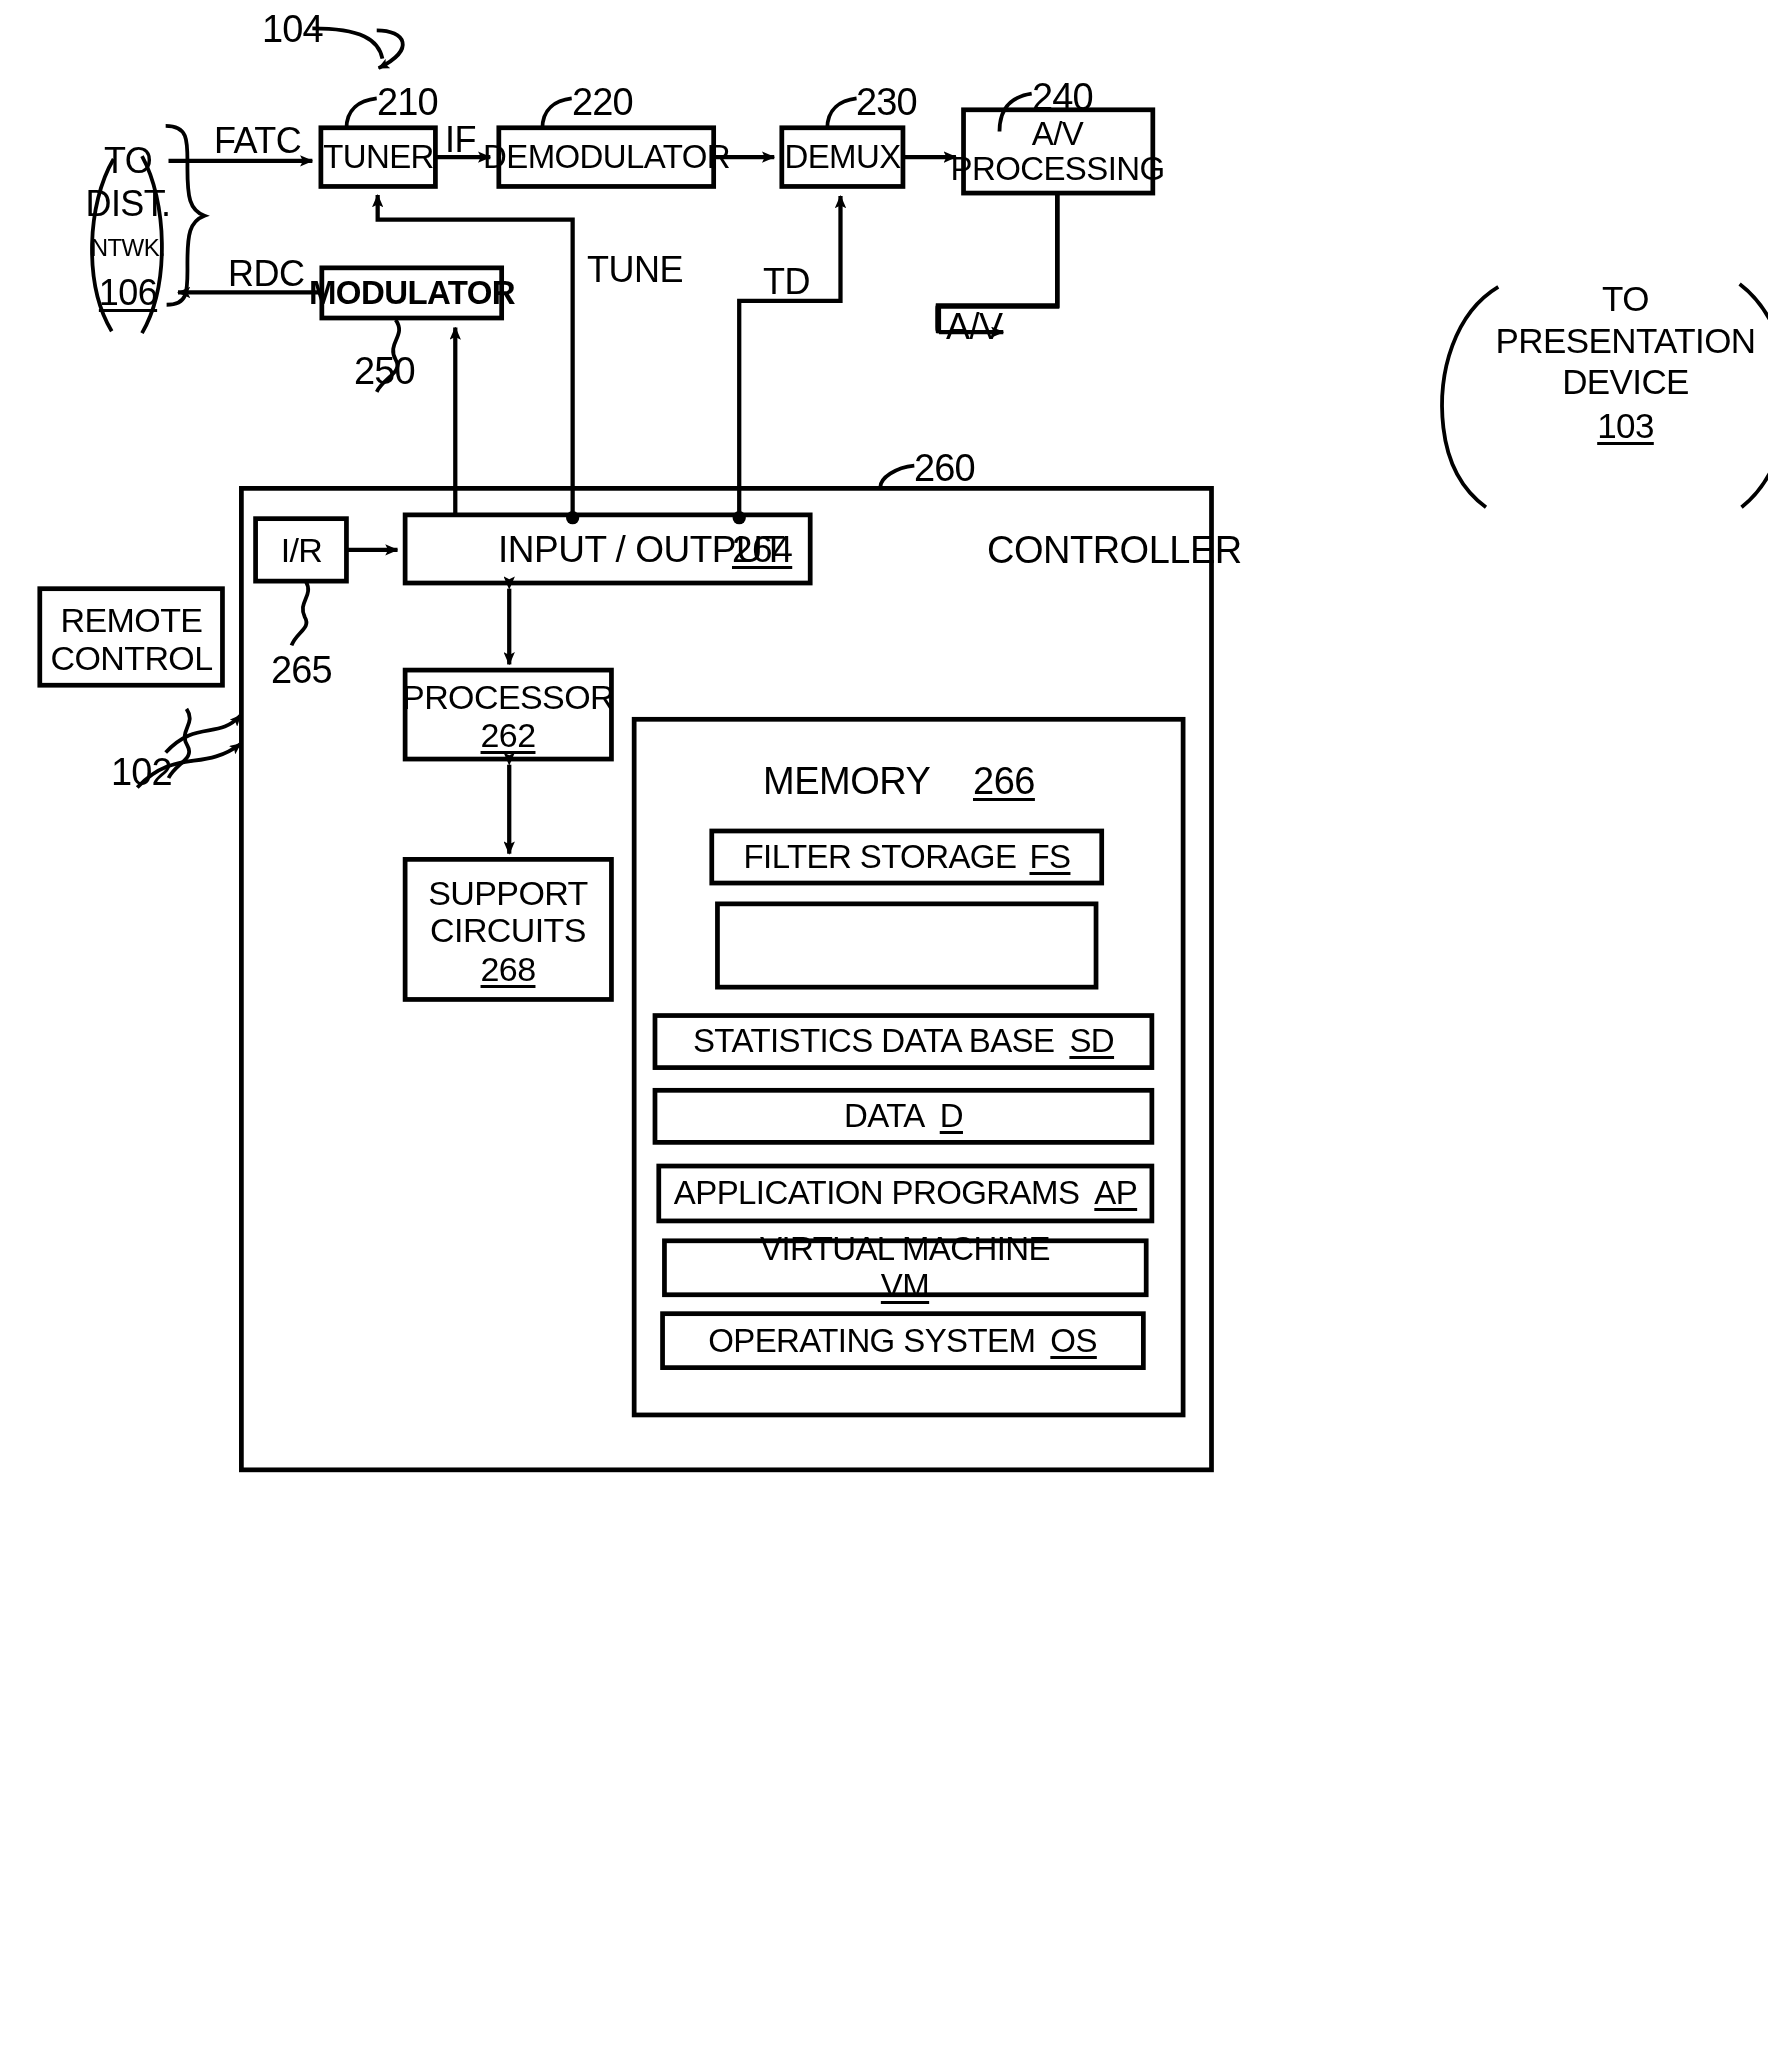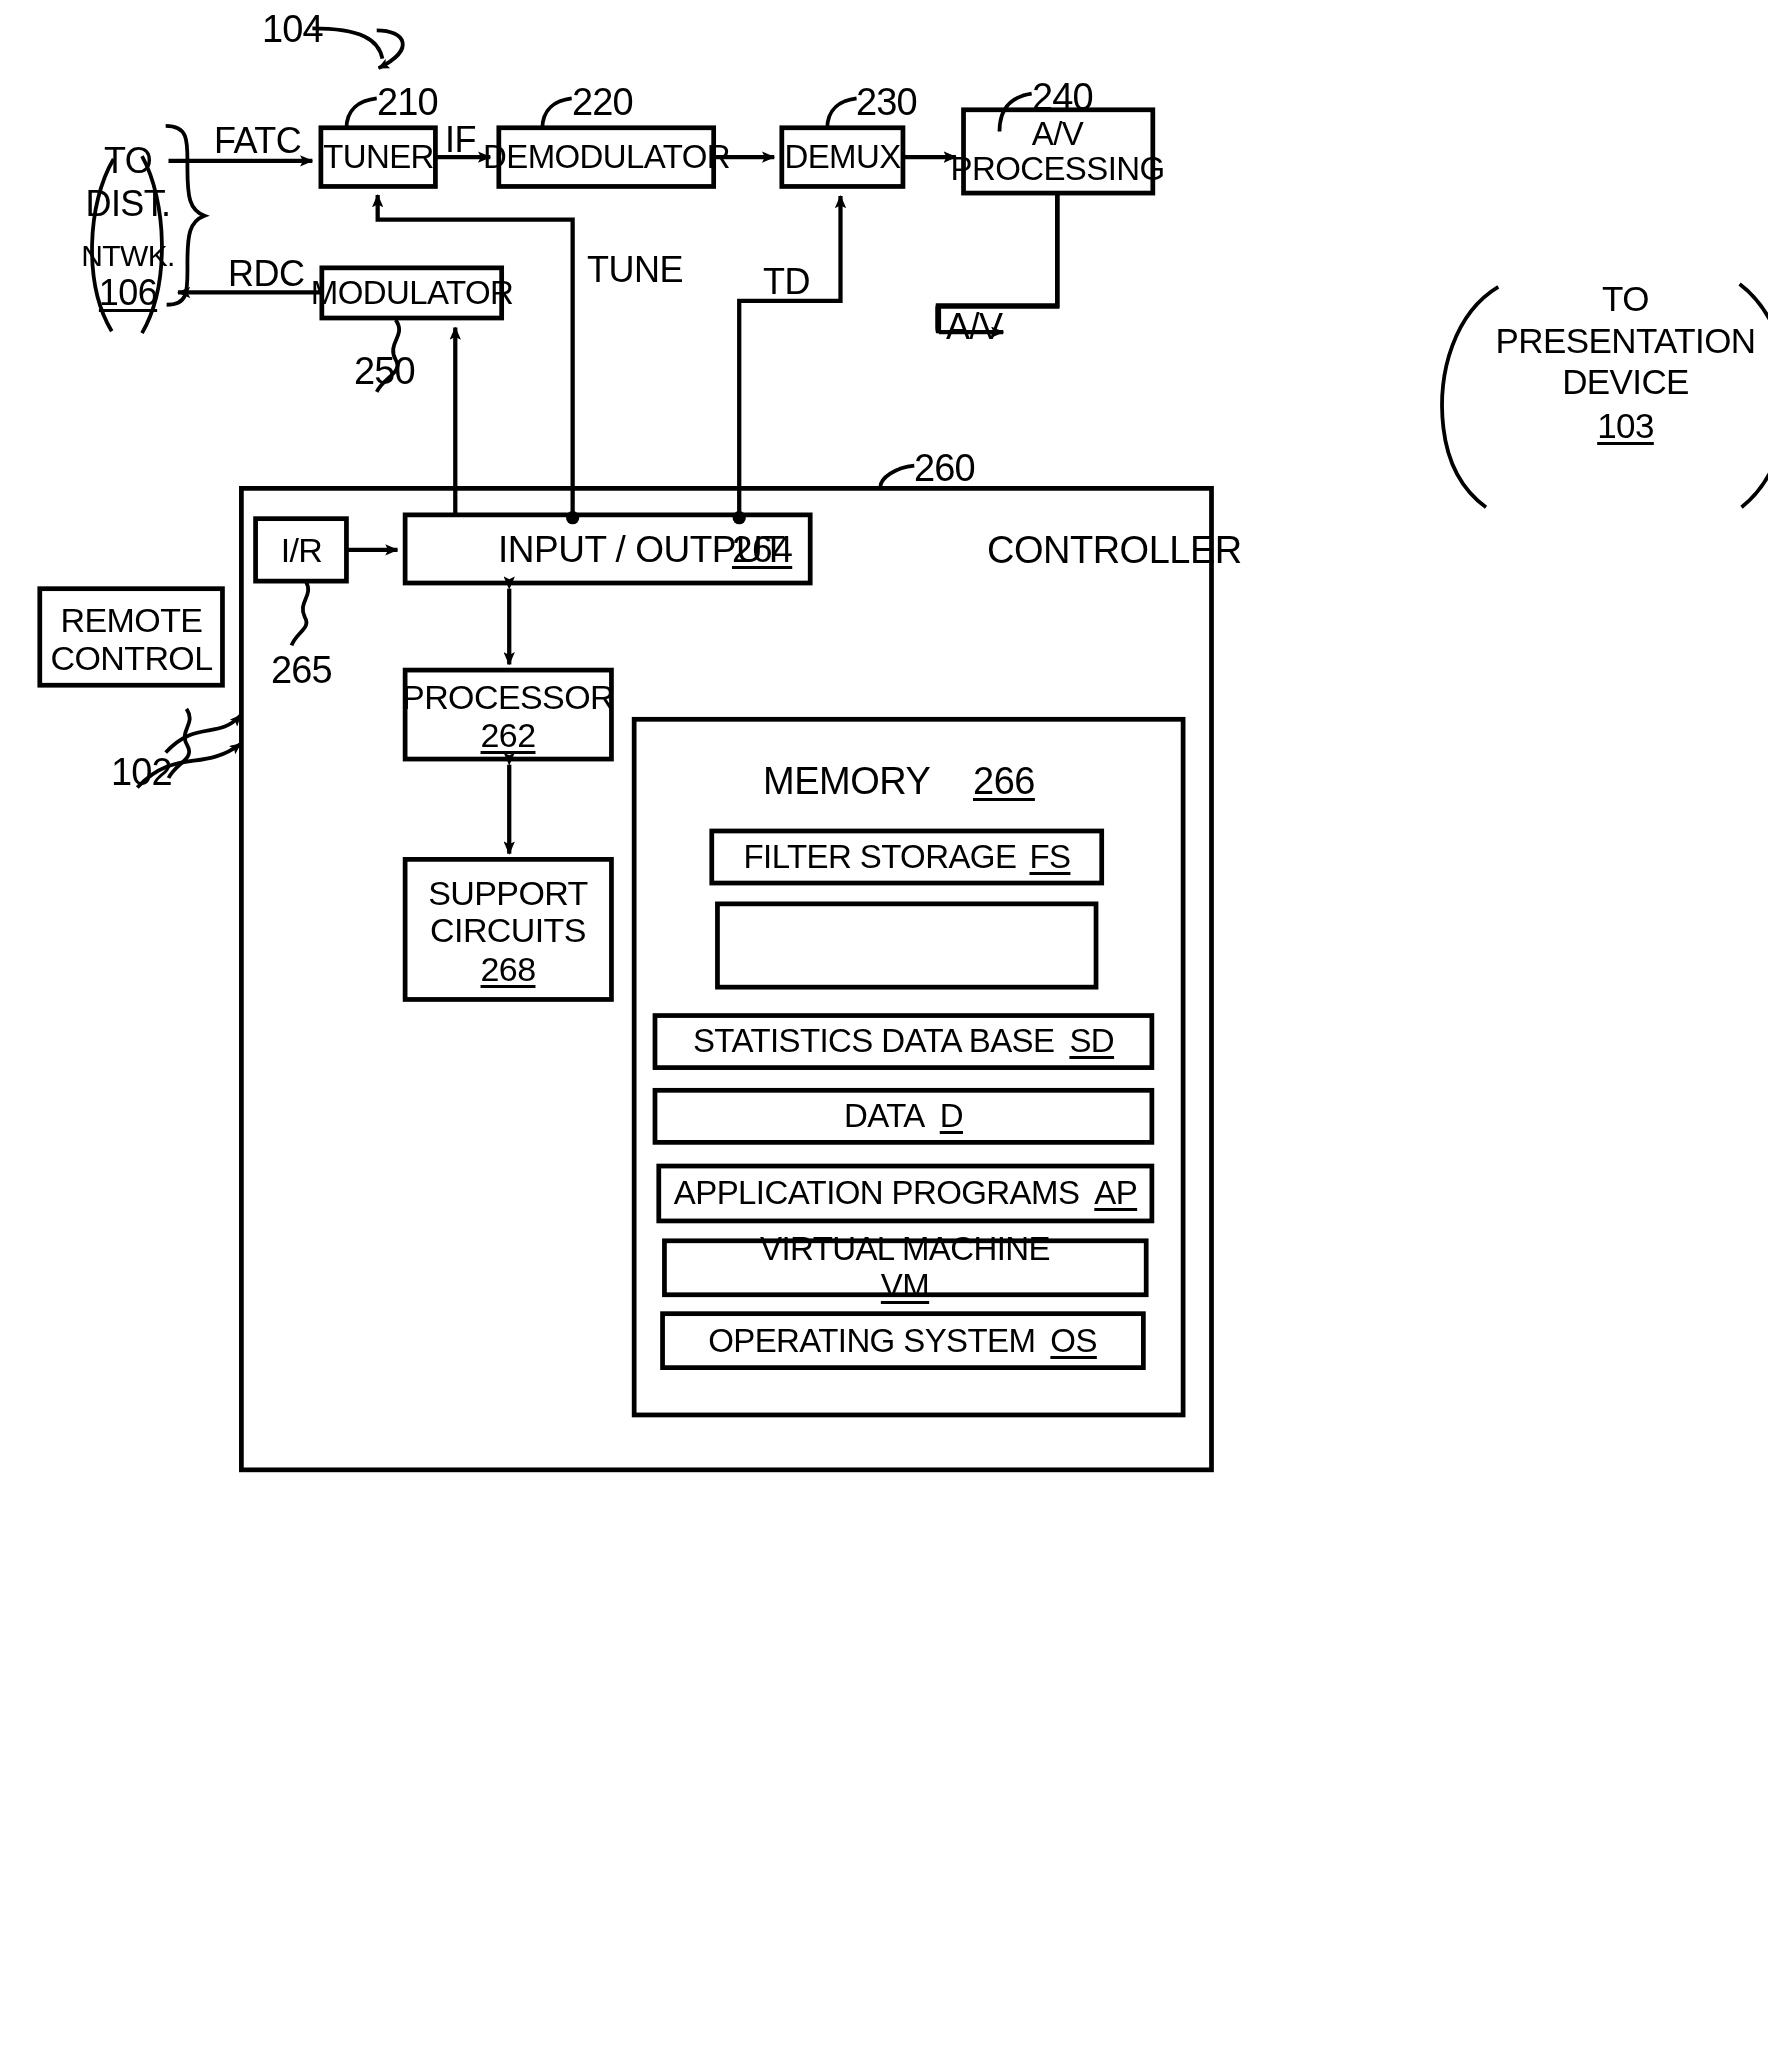--- a/index.html
+++ b/index.html
@@ -167,21 +167,21 @@
     <g fill="#000">
       <circle cx="605" cy="547" r="7"></circle>
       <circle cx="781" cy="547" r="7"></circle>
     </g>
   </svg>
 
   <div class="lbl ref" style="left:262px; top:10.4px;">104</div>
 
   <div class="box-text" style="left:38px; top:142px; width:180px; height:38px; font-size:36px;">TO</div>
   <div class="box-text" style="left:38px; top:185px; width:180px; height:38px; font-size:36px;">DIST.</div>
-  <div class="box-text" style="left:38px; top:237px; width:180px; height:38px; font-size:30px;">NTWK.</div>
+  <div class="box-text" style="left:38px; top:229px; width:180px; height:38px; font-size:24px;">NTWK.</div>
   <div class="box-text u" style="left:38px; top:274px; width:180px; height:38px; font-size:36px;">106</div>
 
   <div class="lbl sig" style="left:214px; top:122px;">FATC</div>
   <div class="lbl sig" style="left:445px; top:121px;">IF</div>
   <div class="lbl sig" style="left:228px; top:255px;">RDC</div>
   <div class="lbl sig" style="left:587px; top:251px;">TUNE</div>
   <div class="lbl sig" style="left:763px; top:263px;">TD</div>
   <div class="lbl sig" style="left:946px; top:308px;">A/V</div>
 
   <div class="lbl ref" style="left:377px; top:83px;">210</div>
@@ -191,21 +191,21 @@
   <div class="lbl ref" style="left:354px; top:352px;">250</div>
   <div class="lbl ref" style="left:914px; top:449px;">260</div>
   <div class="lbl ref" style="left:271px; top:651px;">265</div>
   <div class="lbl ref" style="left:111px; top:753px;">102</div>
 
   <div class="box-text" style="left:321px; top:128px; width:115px; height:59px; font-size:33px;">TUNER</div>
   <div class="box-text" style="left:499px; top:128px; width:215px; height:59px; font-size:33px;text-align:right;">DEMODULATOR</div>
   <div class="box-text" style="left:782px; top:128px; width:121px; height:59px; font-size:33px;">DEMUX</div>
   <div class="box-text" style="left:963px; top:117px; width:189px; height:34px; font-size:33px;">A/V</div>
   <div class="box-text" style="left:963px; top:152px; width:189px; height:34px; font-size:33px;">PROCESSING</div>
-  <div class="box-text" style="left:322px; top:268px; width:180px; height:50px; font-size:33px;">MODULATOR</div>
+  <div class="box-text" style="left:322px; top:268px; width:180px; height:50px; font-size:33px;font-weight:bold;">MODULATOR</div>
 
   <div class="box-text" style="left:1481px; top:280px; width:289px; height:38px; font-size:35px;">TO</div>
   <div class="box-text" style="left:1481px; top:322px; width:289px; height:38px; font-size:35px;">PRESENTATION</div>
   <div class="box-text" style="left:1481px; top:363px; width:289px; height:38px; font-size:35px;">DEVICE</div>
   <div class="box-text u" style="left:1481px; top:407px; width:289px; height:38px; font-size:35px;">103</div>
 
   <div class="box-text" style="left:40px; top:602px; width:183px; height:36px; font-size:34px;">REMOTE</div>
   <div class="box-text" style="left:40px; top:640px; width:183px; height:36px; font-size:34px;">CONTROL</div>
 
   <div class="box-text" style="left:256px; top:519px; width:91px; height:62px; font-size:34px;">I/R</div>

